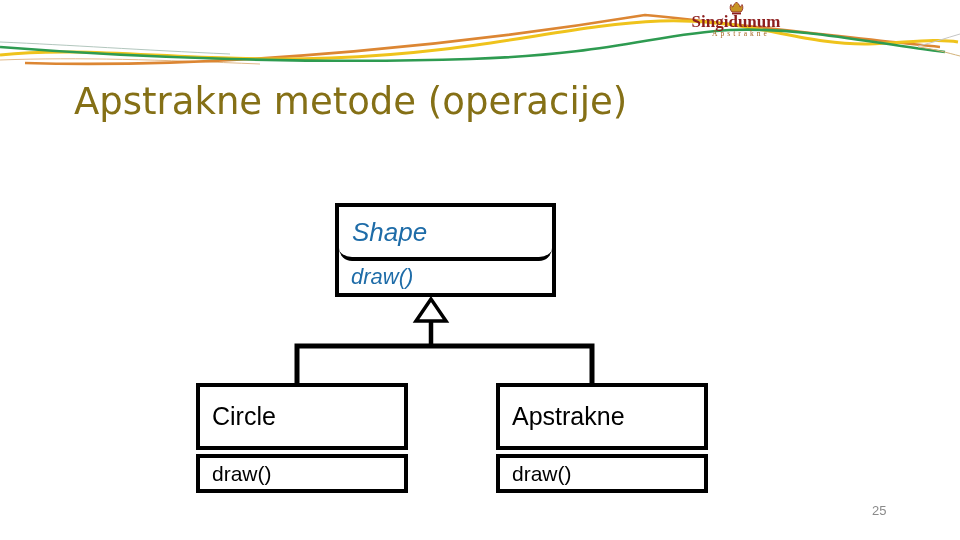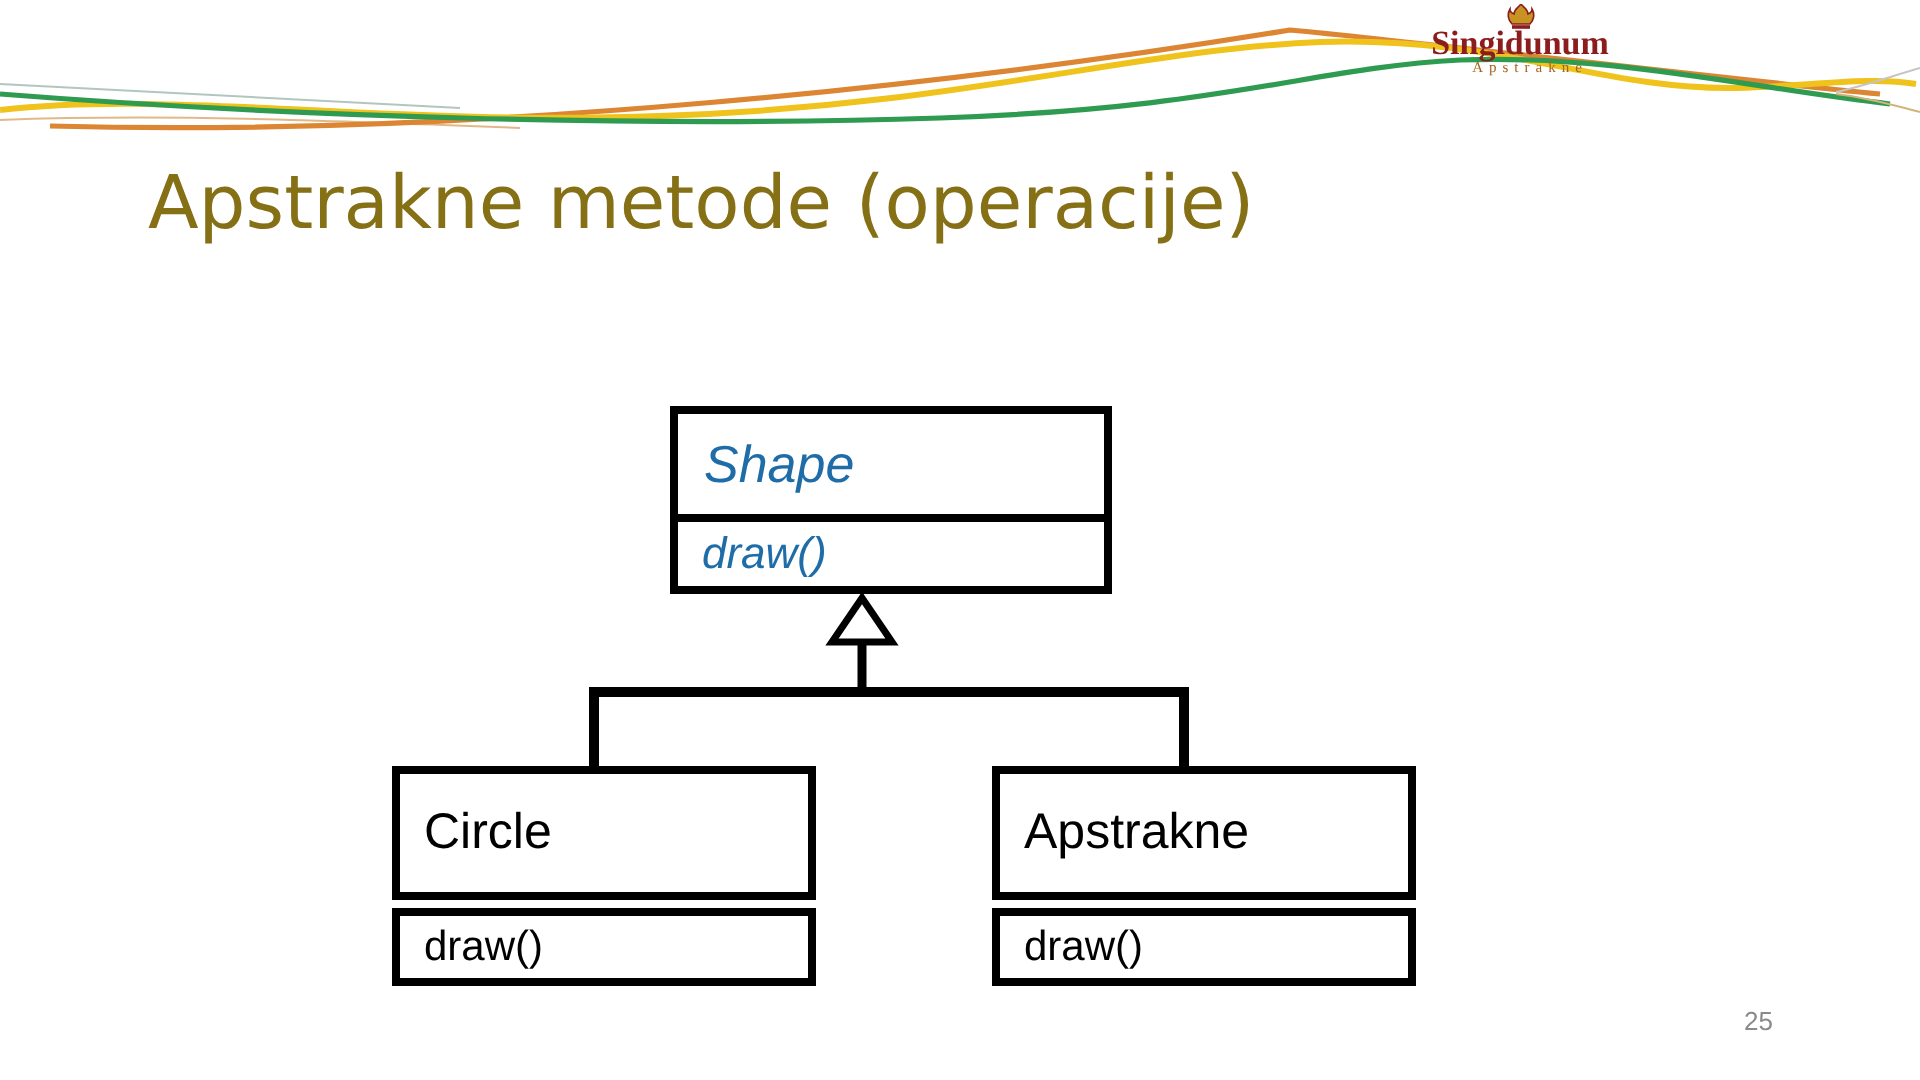--- a/index.html
+++ b/index.html
@@ -3,21 +3,21 @@
 <meta charset="utf-8">
 <style>
   html,body{margin:0;padding:0;}
   body{
     width:960px;height:540px;
     background:#ffffff;
     font-family:"Liberation Sans",sans-serif;
     overflow:hidden;
     position:relative;
   }
-  .slide{position:absolute;inset:0;width:816px;height:540px;background:#fff;padding-left:24px;}
+  .slide{position:absolute;inset:0;width:816px;height:540px;background:#fff;}
 
   
   .waves{position:absolute;left:0;top:0;width:960px;height:70px;}
 
   
   .logo{position:absolute;top:2px;right:30px;width:100px;text-align:center;z-index:5;}
   .logo .emblem{display:block;margin:0 auto -1px auto;}
   .logo .logo-name{
     font-family:"Liberation Serif",serif;
     font-weight:bold;font-size:17px;line-height:16px;
@@ -39,21 +39,21 @@
 
   
   .uml-box{position:absolute;background:#fff;}
   .shape-box{
     left:335px;top:203px;width:213px;height:86px;
     border:4px solid #000;
   }
   .shape-box .name-cell{
     height:50px;border-bottom:4px solid #000;
     font-size:26px;font-style:italic;color:#1e6ca8;
-    line-height:50px;padding-left:13px;
+    line-height:50px;padding-left:13px;border-radius:13px;
   }
   .shape-box .method-cell{
     height:32px;font-size:22px;font-style:italic;color:#1e6ca8;
     line-height:32px;padding-left:12px;
   }
   .sub-box{width:212px;border-radius:28px;}
   .circle-box{left:196px;top:383px;}
   .rect-box{left:496px;top:383px;}
   .sub-box .name-cell{
     border:4px solid #000;height:59px;background:#fff;

